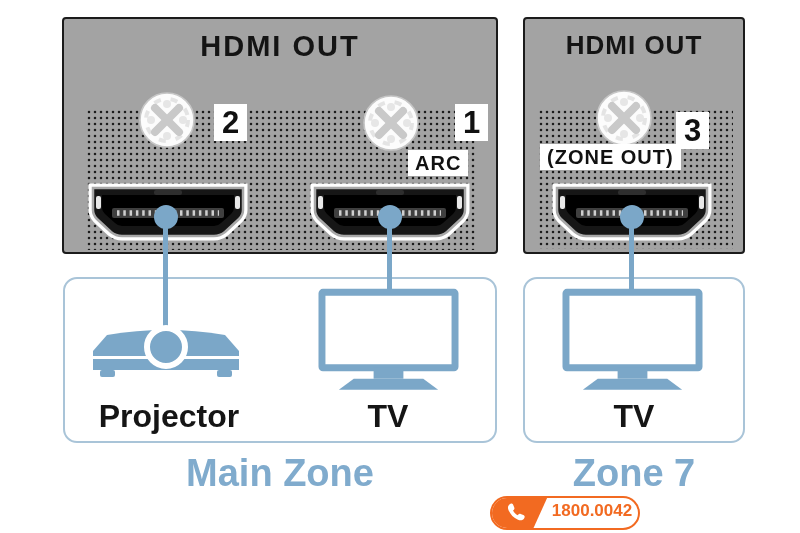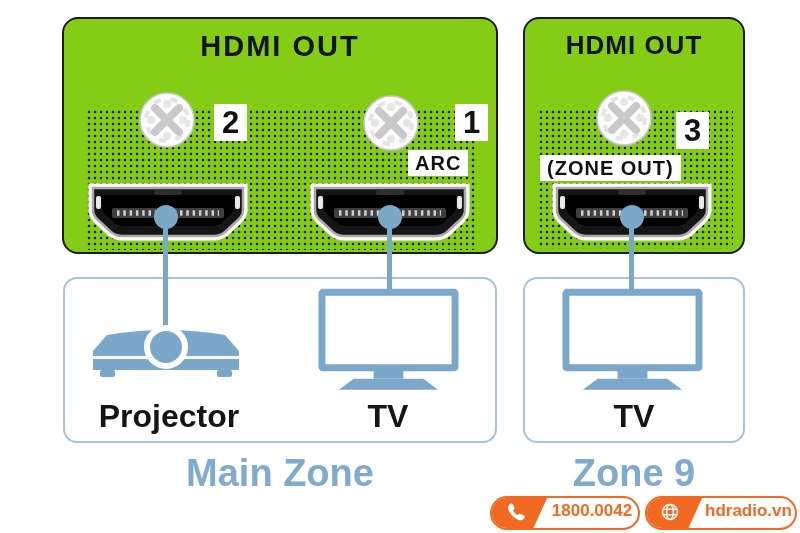--- a/index.html
+++ b/index.html
@@ -1,21 +1,21 @@
 <!DOCTYPE html>
 <html><head>
 <meta charset="utf-8">
 <style>
   * { margin:0; padding:0; box-sizing:border-box; }
   html,body { background:#fff; }
   body { font-family:"Liberation Sans", sans-serif; }
   .stage { position:relative; width:800px; height:533px; background:#ffffff; overflow:hidden; }
 
   
-  .panel { position:absolute; border:2px solid #1b1b1b; border-radius:16px; background:#84cc16; }
+  .panel { position:absolute; border:2px solid #1b1b1b; border-radius:4px; background:#a3a3a3; }
   .panel-main { left:62px; top:17px; width:436px; height:237px; }
   .panel-zone { left:523px; top:17px; width:222px; height:237px; }
   .panel-title { position:absolute; top:11px; left:0; width:100%; text-align:center;
                  font-weight:bold; color:#141414; }
   .panel-main .panel-title { font-size:29px; letter-spacing:2px; }
   .panel-zone .panel-title { font-size:26px; letter-spacing:1px; }
 
   
   .dots { position:absolute;
           background-image:radial-gradient(circle, #1c1c1c 1.45px, transparent 1.6px);
@@ -28,21 +28,21 @@
   .screw-1 { left:298px; top:75px; }
   .screw-3 { left:70px;  top:70px; }
 
   .port-num, .port-sub { position:absolute; background:#ffffff; color:#111; font-weight:bold; line-height:1; }
   .port-num { font-size:31px; padding:3px 8px; }
   .num-2 { left:150px; top:85px; }
   .num-1 { left:391px; top:85px; }
   .num-3 { left:151px; top:93px; }
   .port-sub { font-size:20px; padding:3px 7px; letter-spacing:1px; }
   .sub-arc  { left:344px; top:131px; }
-  .sub-zone { left:15px;  top:136px;text-align:center; }
+  .sub-zone { left:15px;  top:125px;text-align:center; }
 
   .port { position:absolute; width:160px; height:60px; }
   .port-2 { left:24px;  top:163px; }
   .port-1 { left:246px; top:163px; }
   .port-3 { left:27px;  top:163px; }
 
   
   .cable { position:absolute; width:5px; background:#7ba7c8; z-index:5; }
   .cable-a { left:163px; top:217px; height:116px; }
   .cable-b { left:387px; top:217px; height:77px; }
@@ -176,38 +176,25 @@
     </svg>
   <div class="device-label lbl-projector">Projector</div>
   <div class="device-label lbl-tv-main">TV</div>
   <div class="zone-label zl-main">Main Zone</div>
 
   <div class="zonebox box-zone"></div>
   <svg class="device tv-zone-svg" viewBox="0 0 142 103">
       <use href="#tv-shape"></use>
     </svg>
   <div class="device-label lbl-tv-zone">TV</div>
-  <div class="zone-label zl-zone">Zone 9</div>
+  <div class="zone-label zl-zone">Zone 7</div>
 
   <div class="badge badge-phone">
     <svg class="badge-flag" viewBox="0 0 56 30" preserveAspectRatio="none">
       <path d="M0 0 H56 L42 30 H0 Z" fill="#f26a21"></path>
     </svg>
     <svg class="badge-icon" viewBox="0 0 32 32">
       <path fill="#ffffff" d="M7 4 C9.8 1.6 12.2 2.2 13.2 4.8 L14.8 8.8 C15.6 10.8 14.8 12.3 12.9 13.4 C14.4 16.8 17.2 19.6 20.6 21.1 C21.7 19.2 23.2 18.4 25.2 19.2 L29.2 20.8 C31.8 21.8 32.4 24.2 30 27 C28 29.3 24.6 30 20.8 28.3 C13.6 25 9 20.4 5.7 13.2 C4 9.4 4.7 6 7 4 Z"></path>
     </svg>
     <span class="badge-label">1800.0042</span>
   </div>
-  <div class="badge badge-web">
-    <svg class="badge-flag" viewBox="0 0 56 30" preserveAspectRatio="none">
-      <path d="M0 0 H56 L42 30 H0 Z" fill="#f26a21"></path>
-    </svg>
-    <svg class="badge-icon" viewBox="0 0 32 32">
-      <g fill="none" stroke="#ffffff" stroke-width="2.4">
-        <circle cx="16" cy="16" r="12"></circle>
-        <ellipse cx="16" cy="16" rx="5.5" ry="12"></ellipse>
-        <path d="M5 11.5 H27 M5 20.5 H27"></path>
-      </g>
-    </svg>
-    <span class="badge-label">hdradio.vn</span>
-  </div>
 
 </div>
 
 </body></html>

